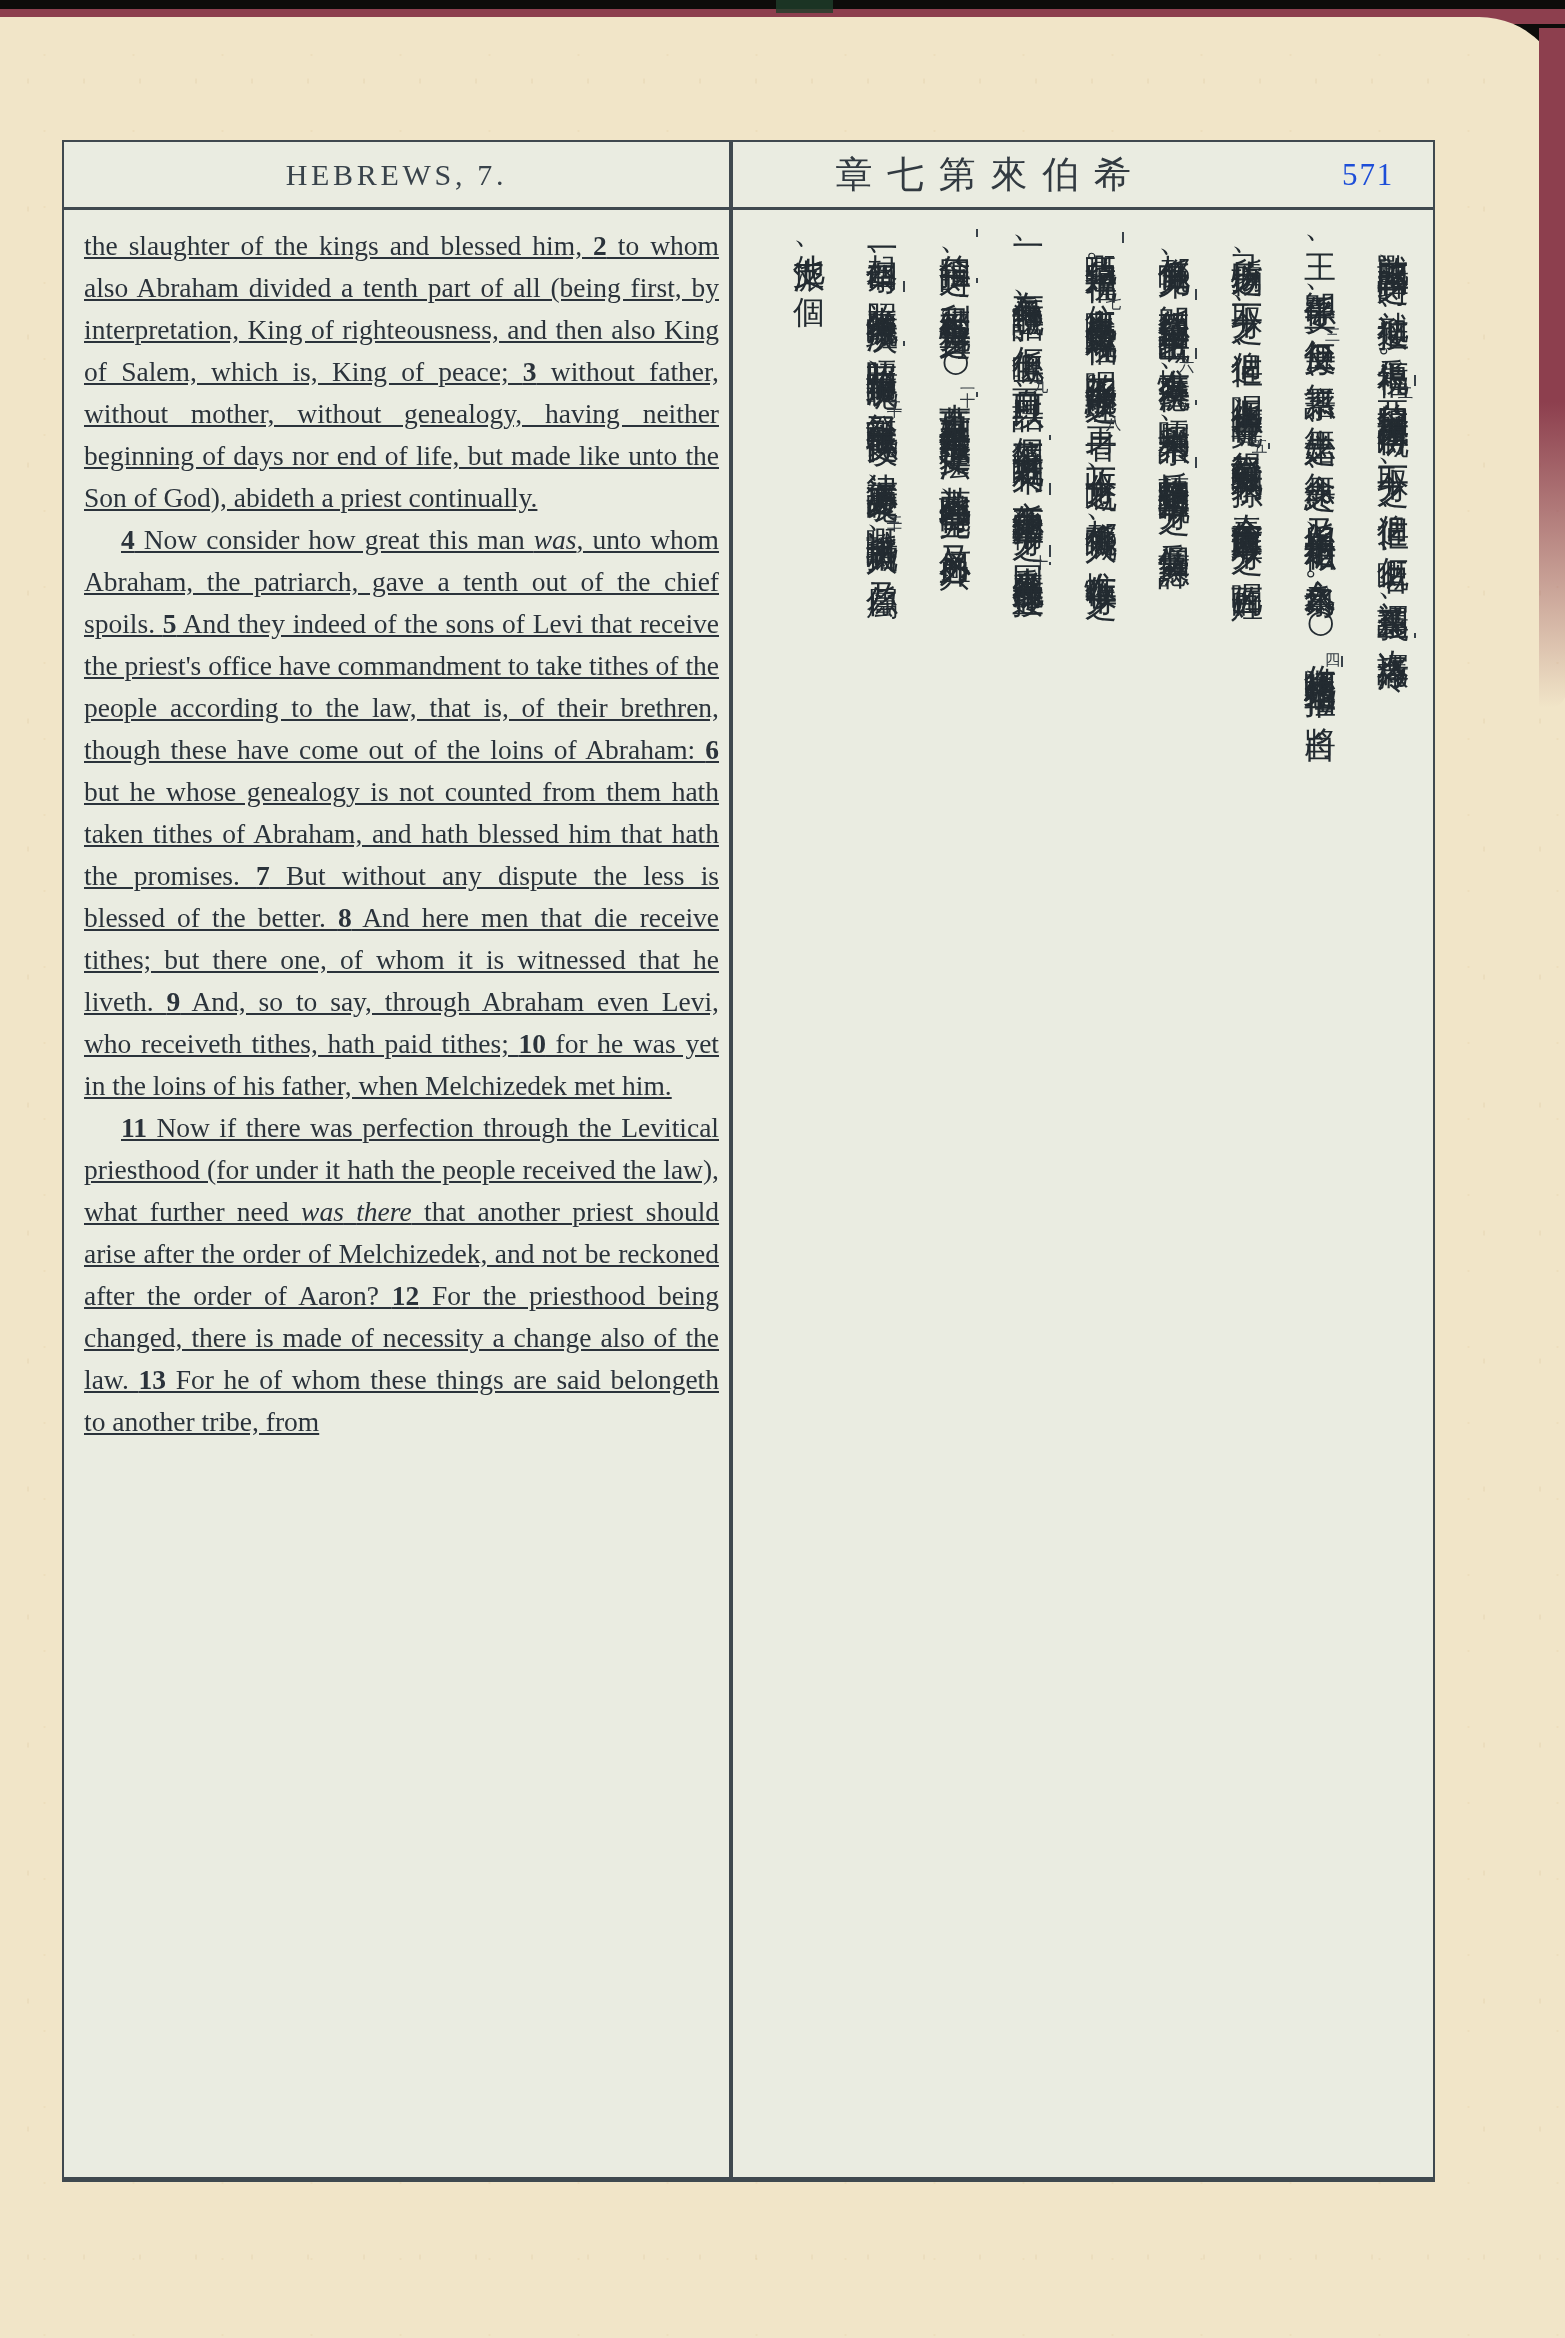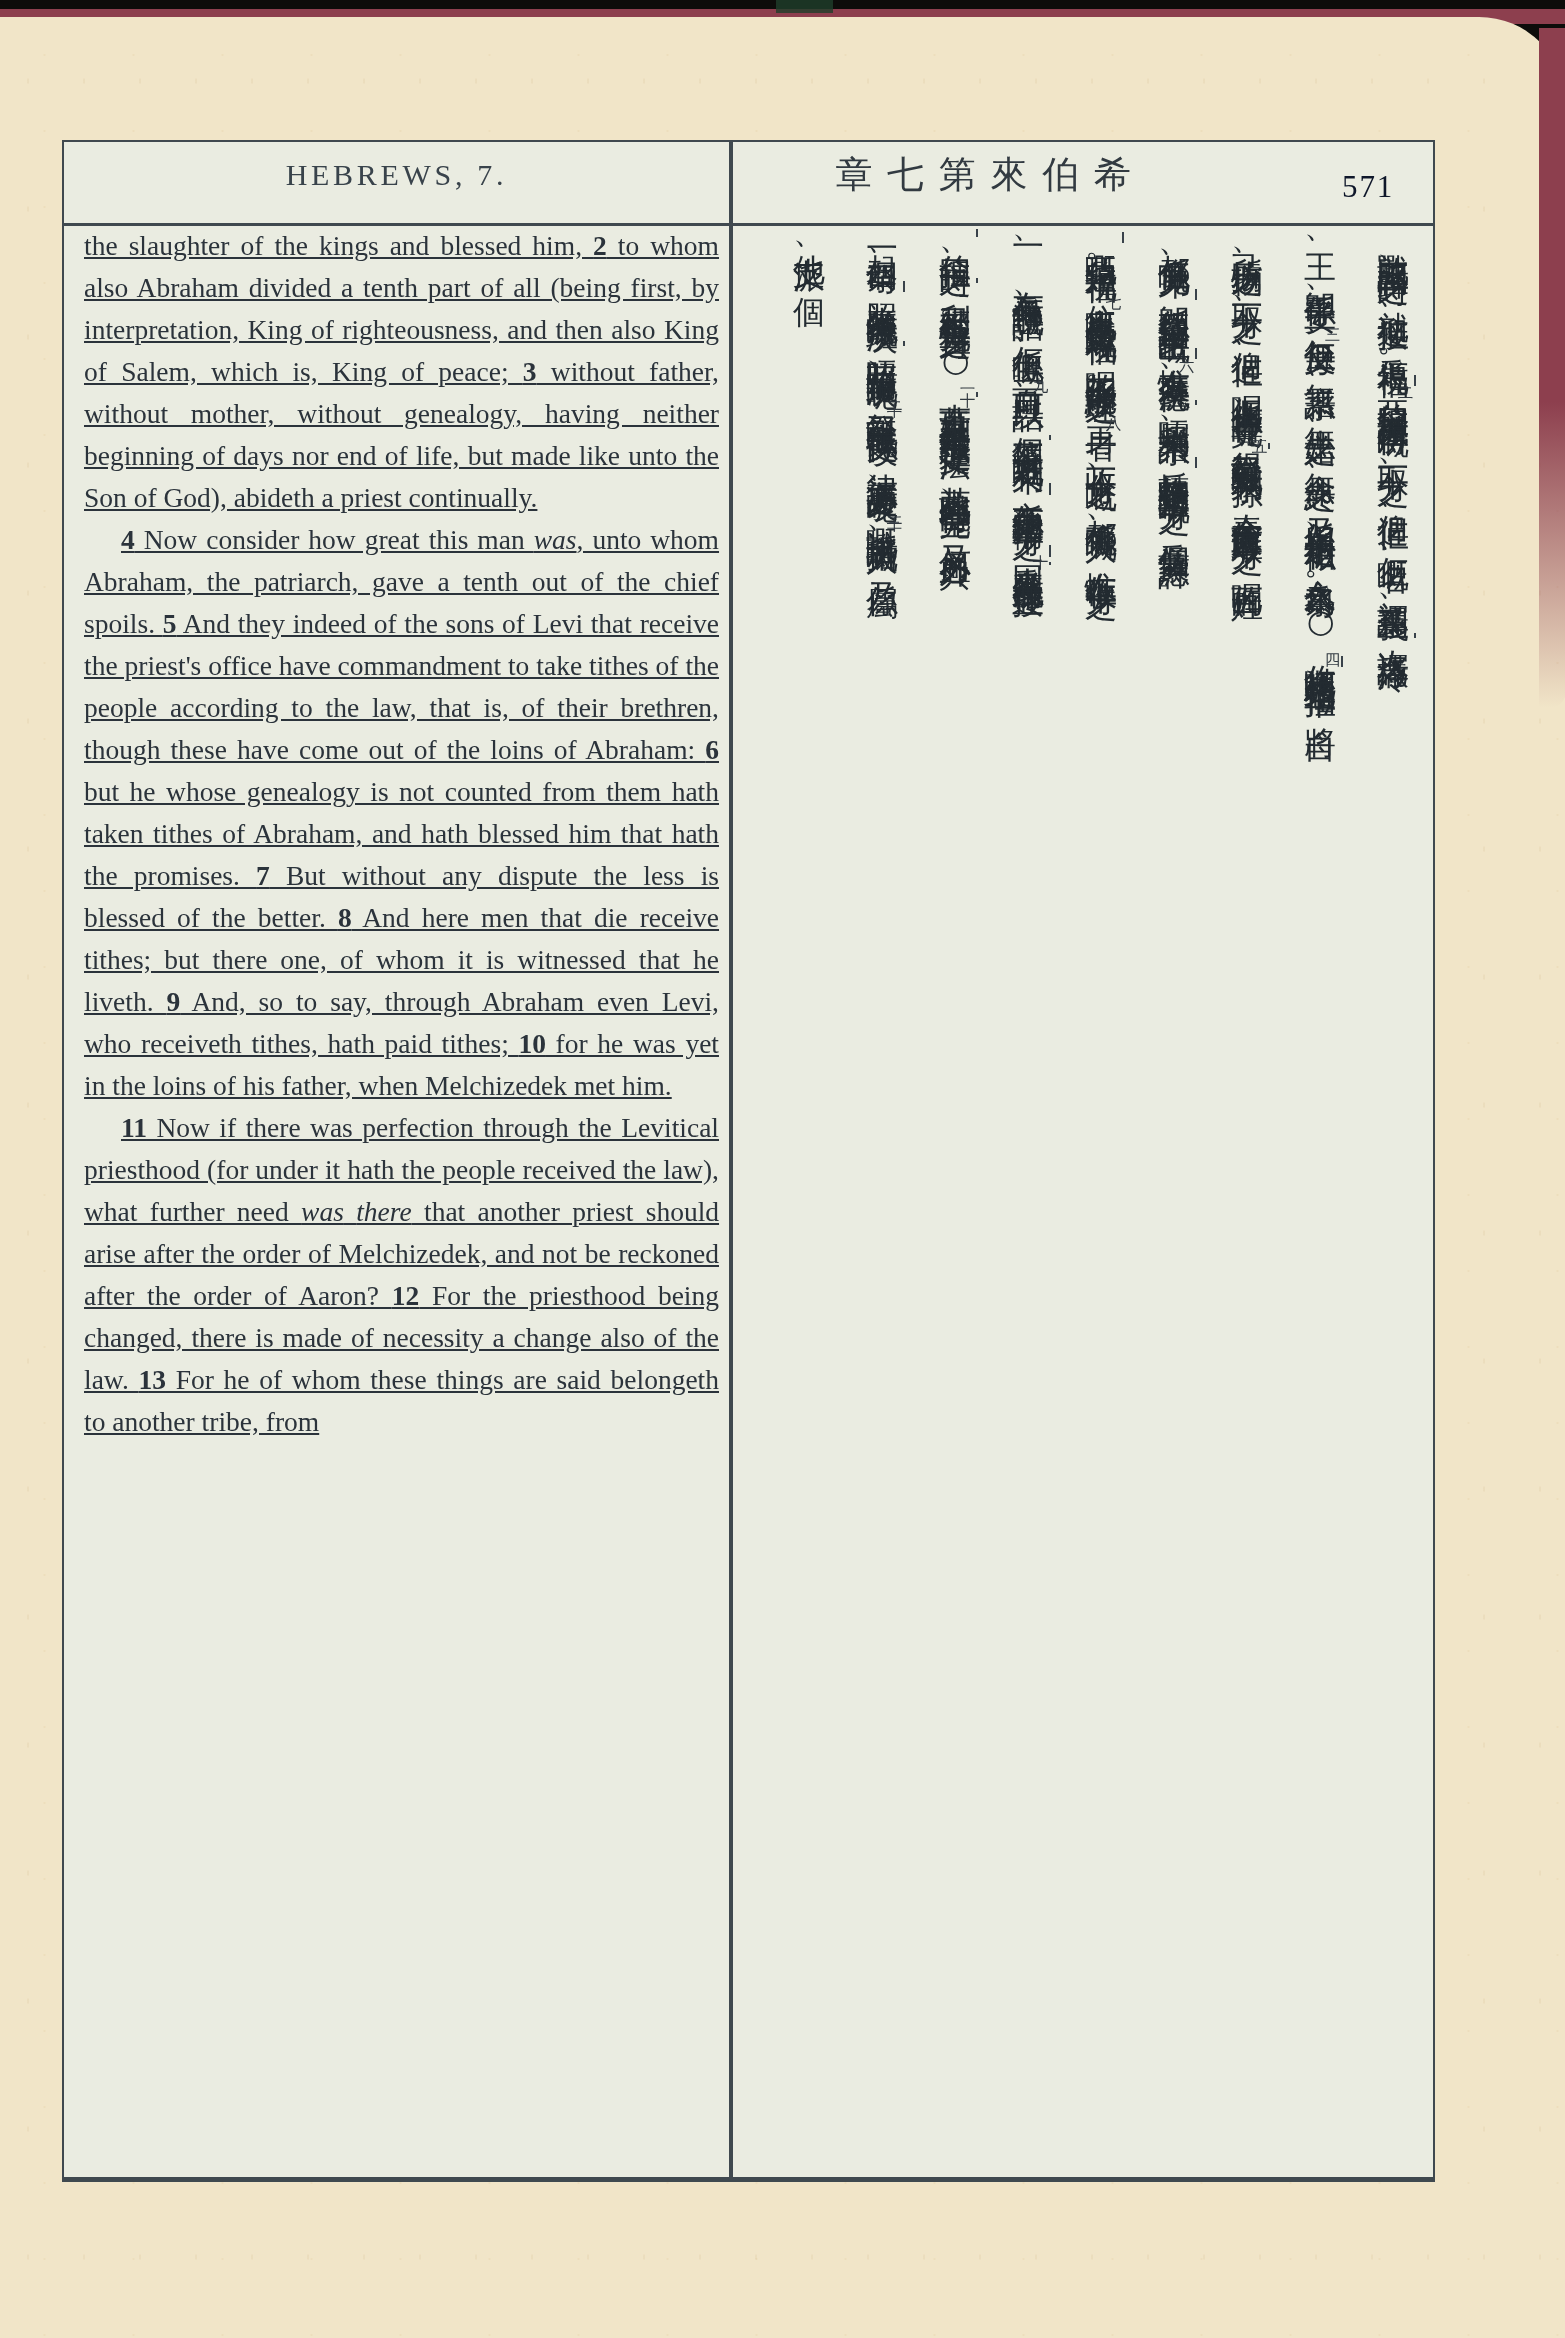--- a/index.html
+++ b/index.html
@@ -14,29 +14,29 @@
   #paper{position:absolute;left:0;top:16.5px;width:1566px;height:2322px;background:var(--paper);
     border-top-right-radius:87px;
     background-image:radial-gradient(rgba(205,170,110,.12) 0.9px, transparent 1.4px),
                      radial-gradient(rgba(190,150,90,.10) 0.9px, transparent 1.5px);
     background-size:89px 76px,56px 128px;}
   #fore-edge{position:absolute;left:1539px;top:27.5px;width:27px;height:680px;
     background:linear-gradient(180deg,var(--maroon) 0%,var(--maroon) 55%,rgba(141,63,78,0) 100%);
     border-bottom-right-radius:16.5px;}
   #frame{position:absolute;left:62px;top:140px;width:1373px;height:2042px;box-sizing:border-box;
     border:2.8px solid var(--rule);border-bottom-width:5.5px;background:var(--interior);}
-  #header-band{position:absolute;left:0;top:0;width:100%;height:84px;box-sizing:border-box;
+  #header-band{position:absolute;left:0;top:0;width:100%;height:68px;box-sizing:border-box;
     border-bottom:3.7px solid var(--rule);}
   #running-title-en{position:absolute;left:0;top:0;width:665px;height:66px;display:flex;
     align-items:center;justify-content:center;font-size:30px;letter-spacing:3.7px;color:#39434b;}
   #running-title-cn{position:absolute;left:665px;top:0;width:523px;height:66px;display:flex;
     align-items:center;justify-content:center;font-size:37px;letter-spacing:14.7px;color:#323a41;
     font-family:"DejaVu Serif",serif;}
-  #page-number{position:absolute;right:39px;top:12px;height:66px;display:flex;align-items:center;
-    font-size:31px;color:#0f172a;letter-spacing:1.8px;font-family:Liberation Serif, serif;}
+  #page-number{position:absolute;right:39px;top:0;height:66px;display:flex;align-items:center;
+    font-size:31px;color:#1d4ed8;letter-spacing:1.8px;font-family:Liberation Serif, serif;}
   #column-divider{position:absolute;left:665px;top:0;width:3.7px;height:100%;background:var(--rule);}
   #english-column{position:absolute;left:20px;top:83px;width:635px;color:var(--ink);
     font-size:27.5px;line-height:42px;text-align:justify;}
   #english-column p{margin:0;text-decoration:underline;}
   #english-column p.ind{text-indent:37px;}
   .vb{font-weight:bold;}
   .vi{font-style:italic;}
   #chinese-column-area{position:absolute;left:680px;top:87px;width:685px;height:1934px;
     writing-mode:vertical-rl;color:var(--cjk-ink);font-family:"DejaVu Serif",serif;
     padding-right:18.4px;box-sizing:border-box;}

